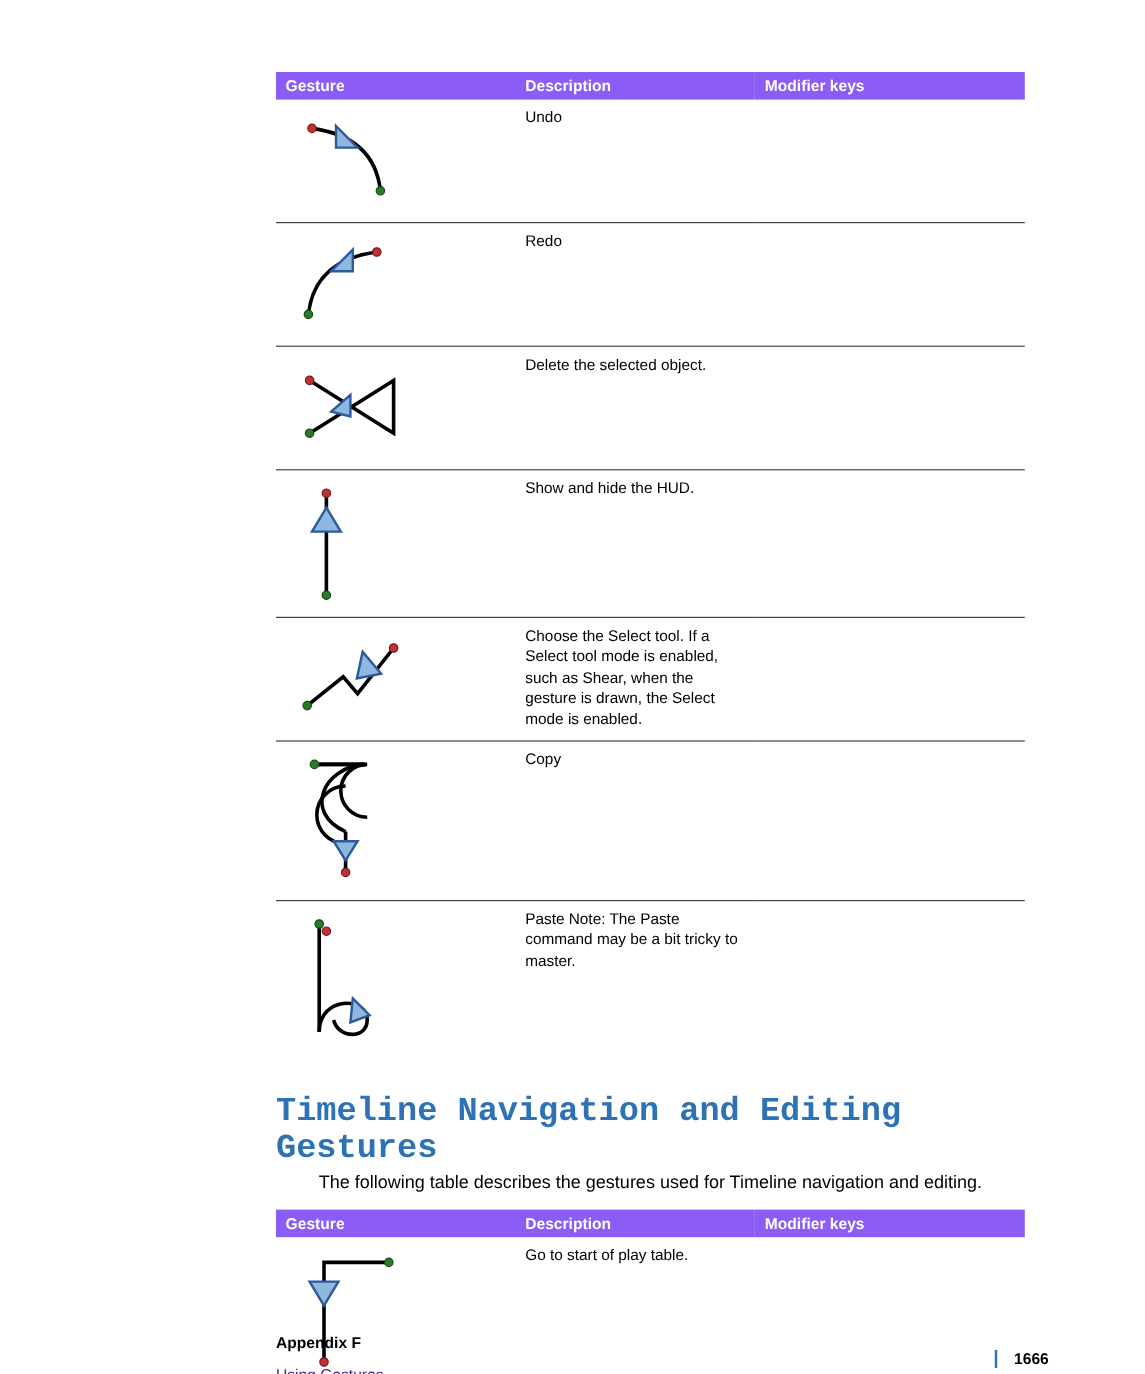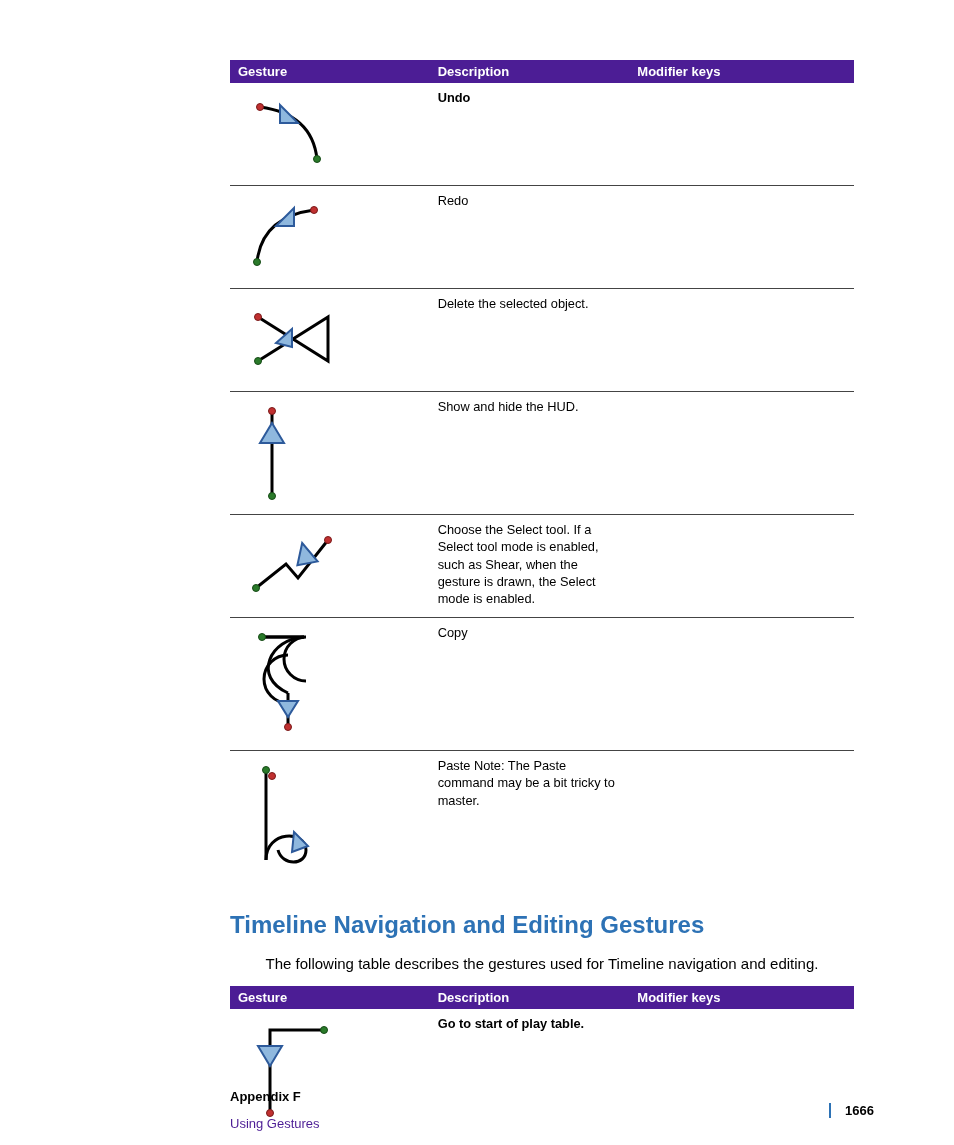--- a/index.html
+++ b/index.html
@@ -19,52 +19,52 @@
   }
   table.gesture-table {
     width: 100%;
     border-collapse: collapse;
     table-layout: fixed;
   }
   table.gesture-table col.c1 { width: 32%; }
   table.gesture-table col.c2 { width: 32%; }
   table.gesture-table col.c3 { width: 36%; }
   table.gesture-table thead th {
-    background: #4c1d95;
+    background: #8b5cf6;
     color: #fff;
     font-weight: 600;
     text-align: left;
     padding: 4px 8px;
     font-size: 13px;
   }
   table.gesture-table tbody td {
     border-top: 0.5px solid #444;
     padding: 6px 8px 6px 8px;
     vertical-align: top;
     font-size: 12.8px;
     line-height: 1.35;
   }
   table.gesture-table tbody tr:first-child td {
     border-top: none;
-    font-weight: bold;
   }
   .gesture-cell {
     height: 90px;
     display:flex;
     align-items:center;
     justify-content:flex-start;
     padding-left:4px;
   }
   .gesture-cell.tall { height: 110px; }
   .gesture-cell.taller { height: 120px; }
   h2.section {
     color: #2d72b5;
-    font-size: 24px;
+    font-size: 28px;
     font-weight: 600;
-    margin: 28px 0 16px 0;
+    margin: 28px 0 4px 0;
+    font-family: Liberation Mono, monospace;
   }
   p.section-desc {
     margin: 0 0 14px 0;
     font-size: 15px;
     text-align: center;
   }
   .footer {
     position: absolute;
     bottom: 40px;
     left: 230px;

